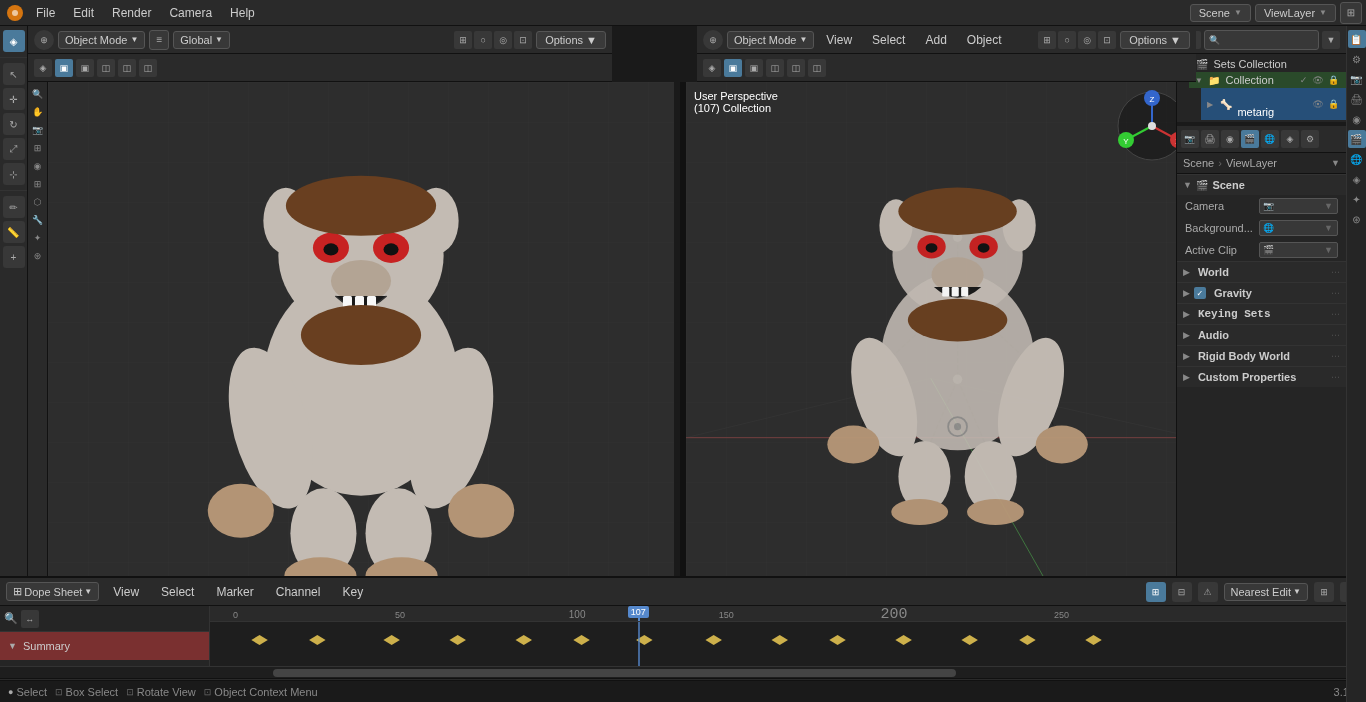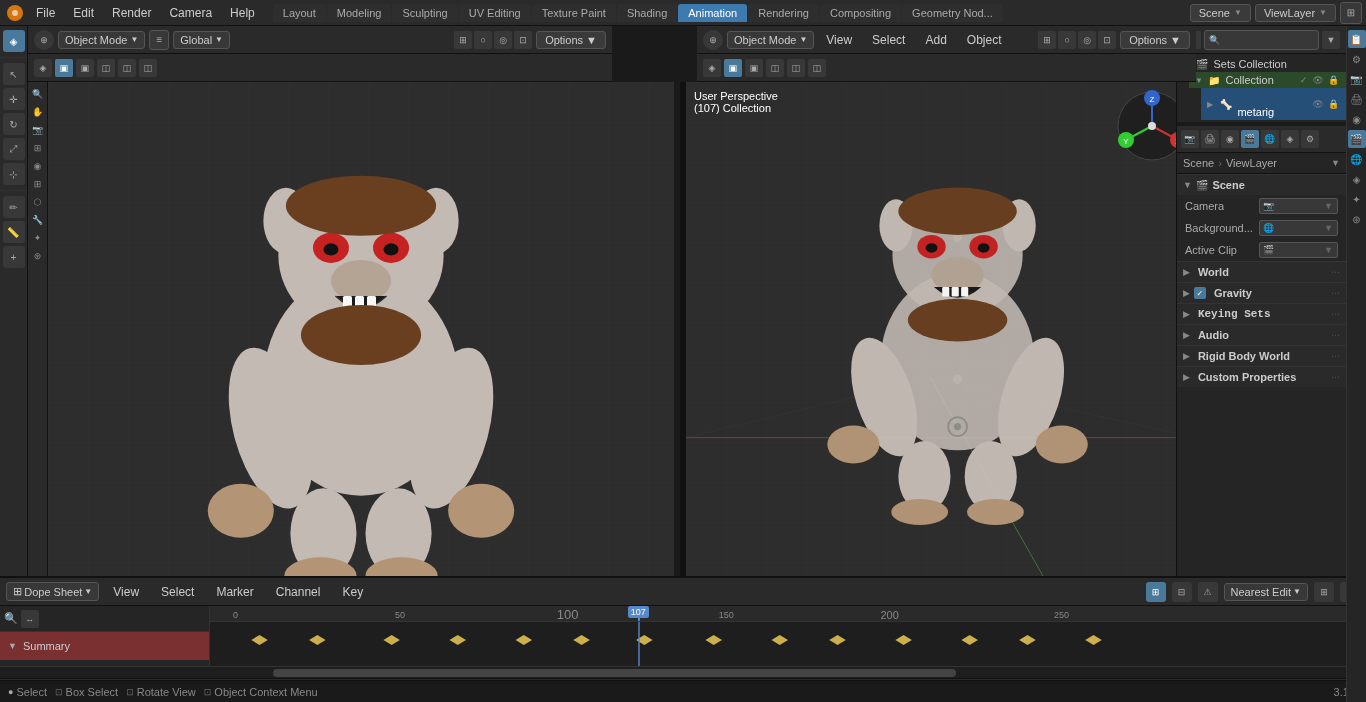--- a/index.html
+++ b/index.html
@@ -377,32 +377,20 @@
       <circle cx="9" cy="9" r="3" fill="#fff" opacity="0.6"></circle>
     </svg>
   </div>
 
   <span class="menu-item">File</span>
   <span class="menu-item">Edit</span>
   <span class="menu-item">Render</span>
   <span class="menu-item">Camera</span>
   <span class="menu-item">Help</span>
 
-  <div class="workspace-tabs">
-    <span class="workspace-tab">Layout</span>
-    <span class="workspace-tab">Modeling</span>
-    <span class="workspace-tab">Sculpting</span>
-    <span class="workspace-tab">UV Editing</span>
-    <span class="workspace-tab">Texture Paint</span>
-    <span class="workspace-tab">Shading</span>
-    <span class="workspace-tab active">Animation</span>
-    <span class="workspace-tab">Rendering</span>
-    <span class="workspace-tab">Compositing</span>
-    <span class="workspace-tab">Geometry Nod...</span>
-  </div>
 
   <div class="top-right-controls">
     <div style="background:#3a3a3a;border:1px solid #555;color:#ccc;font-size:11px;padding:2px 8px;border-radius:3px;display:flex;align-items:center;gap:4px;">
       <span>Scene</span>
       <span style="font-size:8px;color:#888">▼</span>
     </div>
     <div style="background:#3a3a3a;border:1px solid #555;color:#ccc;font-size:11px;padding:2px 8px;border-radius:3px;display:flex;align-items:center;gap:4px;">
       <span>ViewLayer</span>
       <span style="font-size:8px;color:#888">▼</span>
     </div>
@@ -859,27 +847,27 @@
       <div class="dopesheet-timeline">
 
         <div class="timeline-ruler">
           <div class="timeline-tick" style="left:2%;">
             <span style="font-size:9px;color:#888;">0</span>
           </div>
           <div class="timeline-tick" style="left:16%;">
             <span style="font-size:9px;color:#888;">50</span>
           </div>
           <div class="timeline-tick" style="left:30%;">
-            <span style="font-size:13px;color:#888;">100</span>
+            <span style="font-size:10px;color:#888;margin-left:12px;">100</span>
           </div>
           <div class="timeline-tick" style="left:44%;">
             <span style="font-size:9px;color:#888;">150</span>
           </div>
           <div class="timeline-tick" style="left:58%;">
-            <span style="font-size:11px;color:#888;">200</span>
+            <span style="font-size:15px;color:#888;font-family:Liberation Mono, monospace;">200</span>
           </div>
           <div class="timeline-tick" style="left:73%;">
             <span style="font-size:9px;color:#888;">250</span>
           </div>
 
           <div style="position:absolute;left:37%;top:0;bottom:0;width:2px;background:#5588cc;z-index:10;">
             <div style="position:absolute;top:0;left:-10px;background:#5588cc;color:#fff;font-size:9px;padding:1px 3px;border-radius:2px;white-space:nowrap;">107</div>
           </div>
         </div>
 

